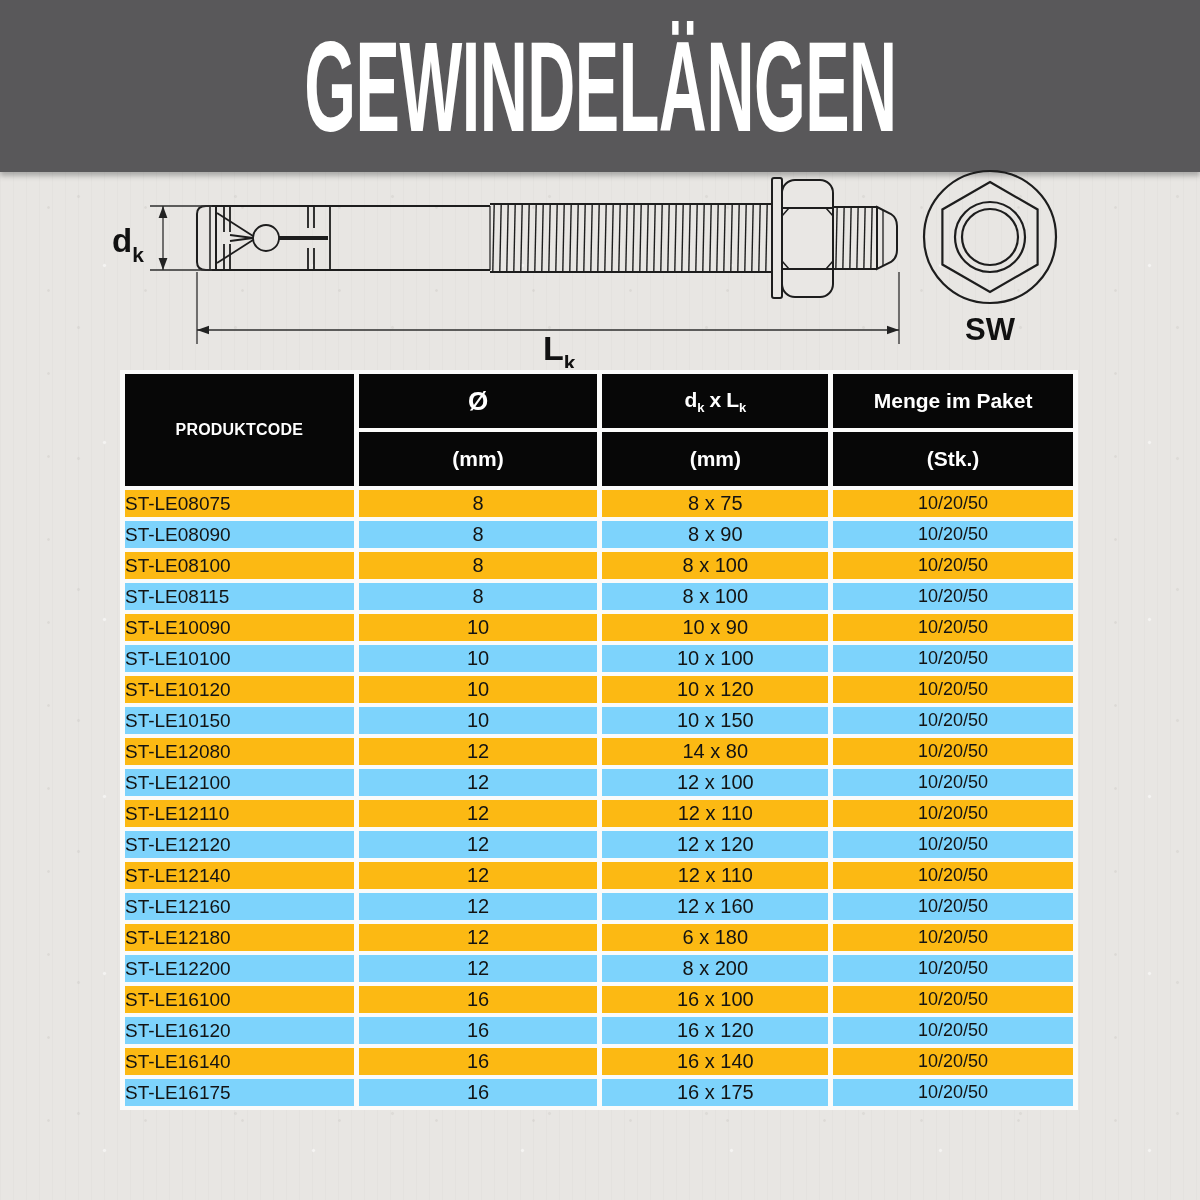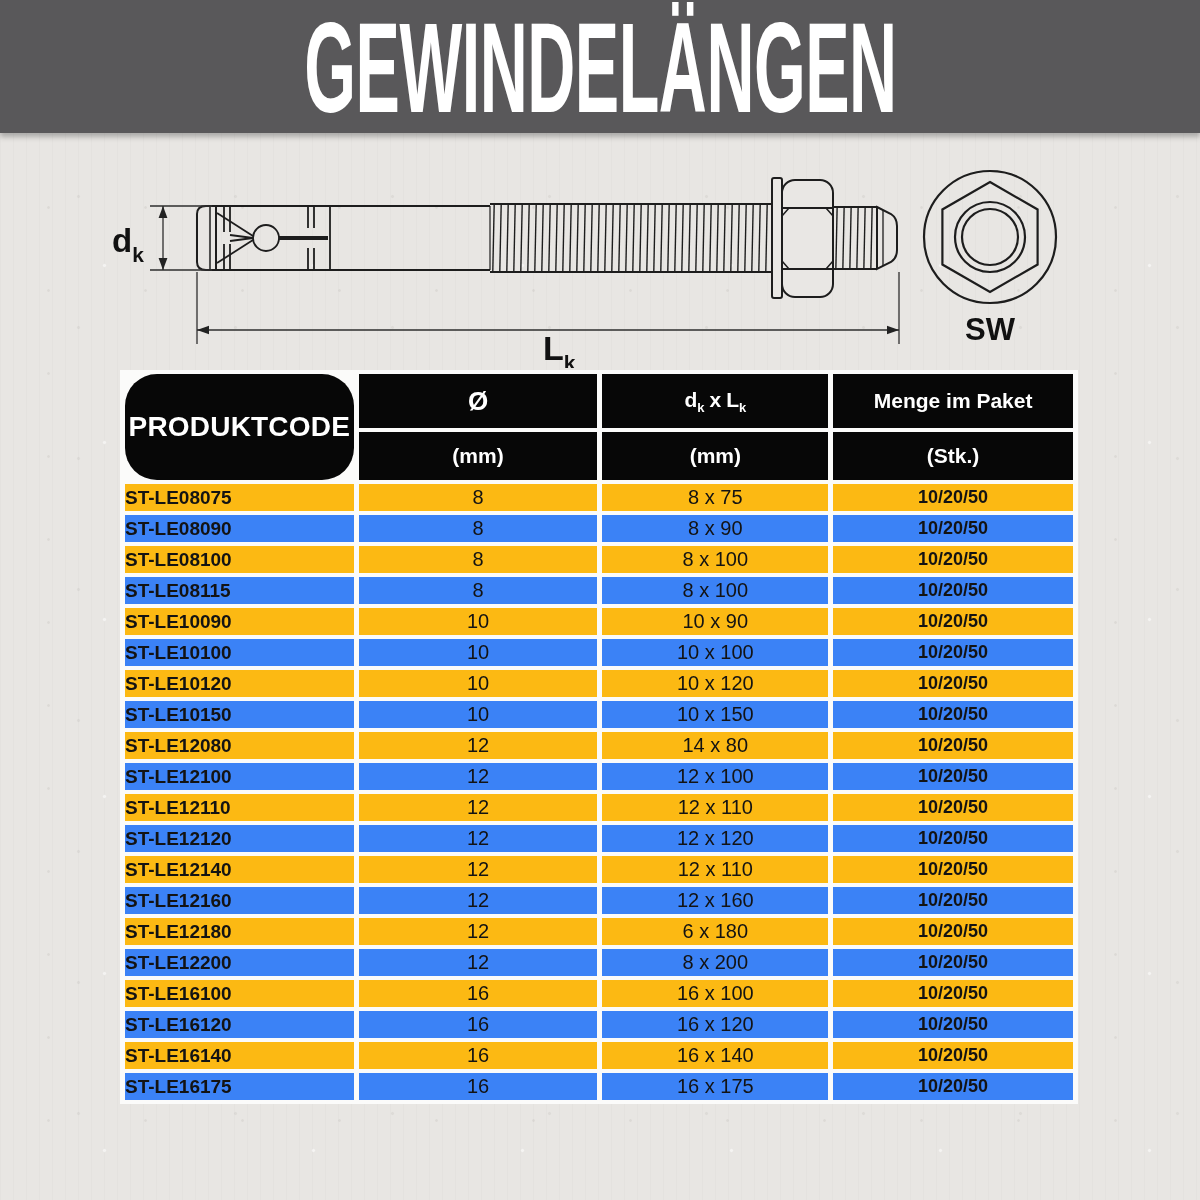--- a/index.html
+++ b/index.html
@@ -10,21 +10,21 @@
     background-image:
       radial-gradient(circle, rgba(110,104,96,.10) .8px, transparent 1.8px),
       radial-gradient(circle, rgba(95,90,84,.08) 1px, transparent 2.1px),
       radial-gradient(circle, rgba(255,255,255,.55) 1px, transparent 2.2px),
       linear-gradient(90deg, rgba(0,0,0,.016) 0 1px, transparent 1px 4px);
     background-size:97px 83px,157px 131px,209px 177px,13px 100%;
   }
 
   
   .banner{
-    position:absolute;left:0;top:0;width:1200px;height:133px;
+    position:absolute;left:0;top:0;width:1200px;height:172px;
     background:#59585a;display:flex;align-items:center;justify-content:center;
     box-shadow:0 4px 5px rgba(60,60,60,.35);
   }
   .banner-title{
     color:#fff;font-weight:700;font-size:128px;line-height:1;
     letter-spacing:-1px;white-space:nowrap;
     transform:scaleX(.52);transform-origin:center center;
     padding-top:2px;
   }
 
@@ -37,34 +37,34 @@
   table.spec{
     width:100%;table-layout:fixed;
     border-collapse:separate;border-spacing:5px 4px;
     background:#fbfbfa;
   }
   table.spec th{
     background:#070707;color:#fff;font-weight:700;
     text-align:center;vertical-align:middle;padding:0;
   }
   .h-top{height:54px;font-size:21px;}
-  .h-bottom{height:48px;font-size:21px;}
-  th.h-code{font-size:28px;letter-spacing:.2px;border-radius:32px;}
+  .h-bottom{height:54px;font-size:21px;}
+  th.h-code{font-size:16px;letter-spacing:.2px;}
   .dia-sym{font-size:26px;}
   sub.subk{font-size:13px;vertical-align:-5px;font-weight:700;}
   .x-sep{margin:0 5px;}
   table.spec td{
     height:27px;padding:0;vertical-align:middle;
     color:#131313;overflow:hidden;white-space:nowrap;
   }
   tr.yellow td{background:#fcb913;}
-  tr.light  td{background:#3b82f6;}
-  td.code{text-align:left;padding-left:11px;font-weight:700;font-size:19px;}
+  tr.light  td{background:#7dd3fc;}
+  td.code{text-align:left;padding-left:11px;font-weight:400;font-size:19px;}
   td.mid {text-align:center;font-weight:400;font-size:20px;color:#1d1d22;}
-  td.qty {text-align:center;font-weight:700;font-size:18px;margin-left:40px;}
+  td.qty {text-align:center;font-weight:400;font-size:18px;margin-left:40px;}
 </style>
 </head>
 <body>
 
 <div class="banner">
   <span class="banner-title">GEWINDELÄNGEN</span>
 </div>
 
 <svg class="diagram" width="1200" height="220" viewBox="0 0 1200 220">
   <defs>

